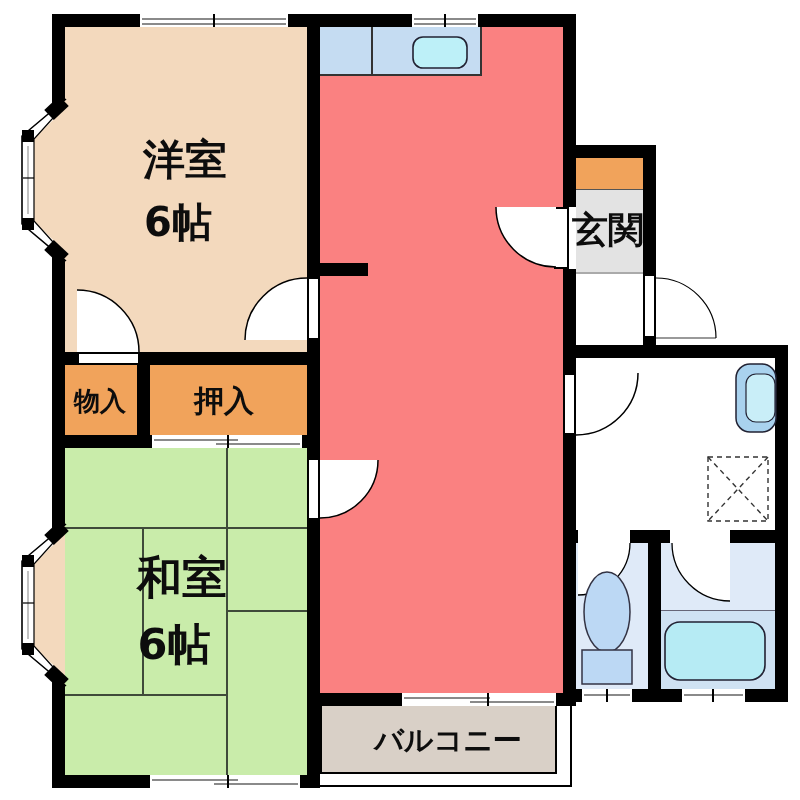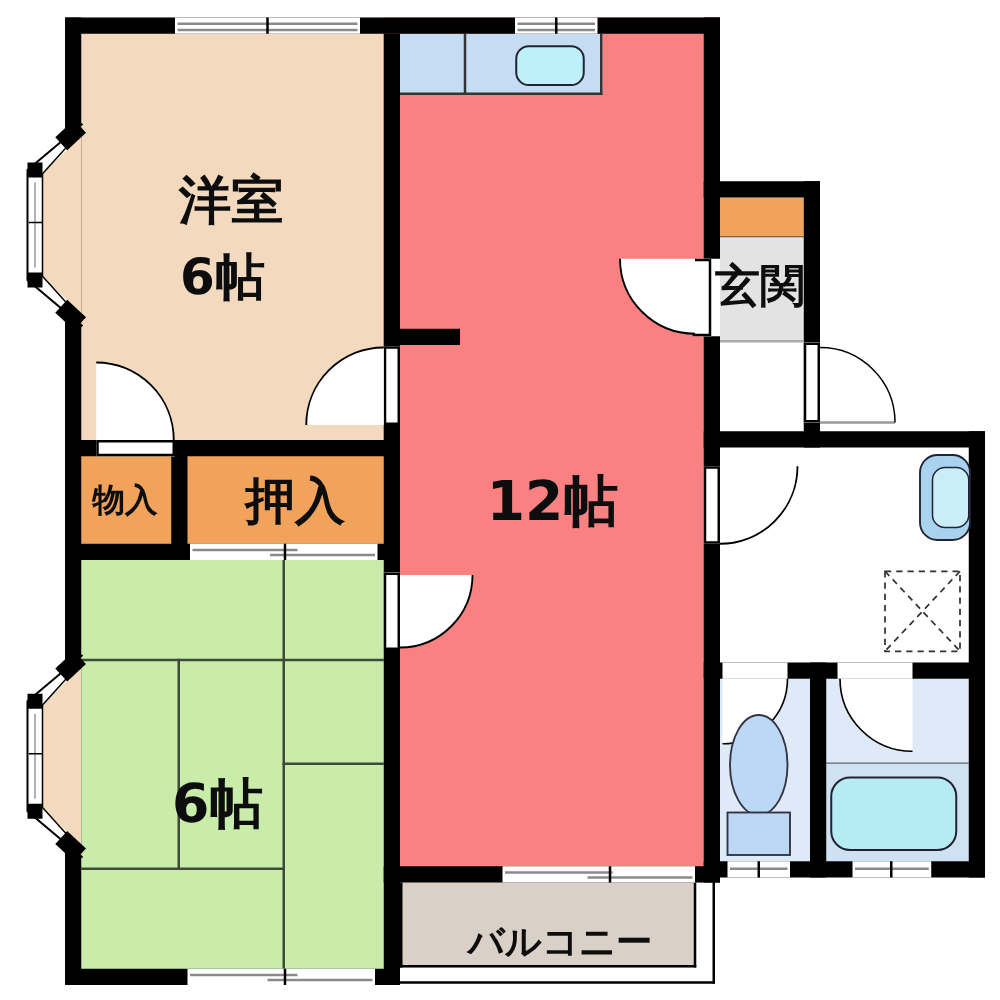--- a/index.html
+++ b/index.html
@@ -202,20 +202,20 @@
     <g>
       <ellipse cx="607" cy="612" rx="23" ry="40" fill="#bcd8f4" stroke="#334" stroke-width="1.5"></ellipse>
       <rect x="582" y="650" width="50" height="34" fill="#bcd8f4" stroke="#334" stroke-width="1.5"></rect>
     </g>
 
     <rect x="665" y="622" width="100" height="58" rx="15" fill="#b6ebf4" stroke="#223" stroke-width="1.6"></rect>
   </svg>
 
   <div class="label" style="left:185px;top:160px;font-size:42px;">洋室</div>
   <div class="label" style="left:178px;top:222px;font-size:40px;">6帖</div>
-  <div class="label" style="left:442px;top:402px;font-size:44px;">12帖</div>
+  <div class="label" style="left:182px;top:577px;font-size:45px;">和室</div>
   <div class="label" style="left:174px;top:644px;font-size:43px;">6帖</div>
   <div class="label" style="left:100px;top:401px;font-size:26px;">物入</div>
-  <div class="label" style="left:236px;top:401px;font-size:40px;">押入</div>
+  <div class="label" style="left:224px;top:401px;font-size:30px;">押入</div>
   <div class="label" style="left:608px;top:230px;font-size:36px;">玄関</div>
-  <div class="label" style="left:448px;top:740px;font-size:29px;margin-top:14px;">バルコニー</div>
+  <div class="label" style="left:448px;top:740px;font-size:29px;">バルコニー</div>
 
 </div>
 
 </body></html>

